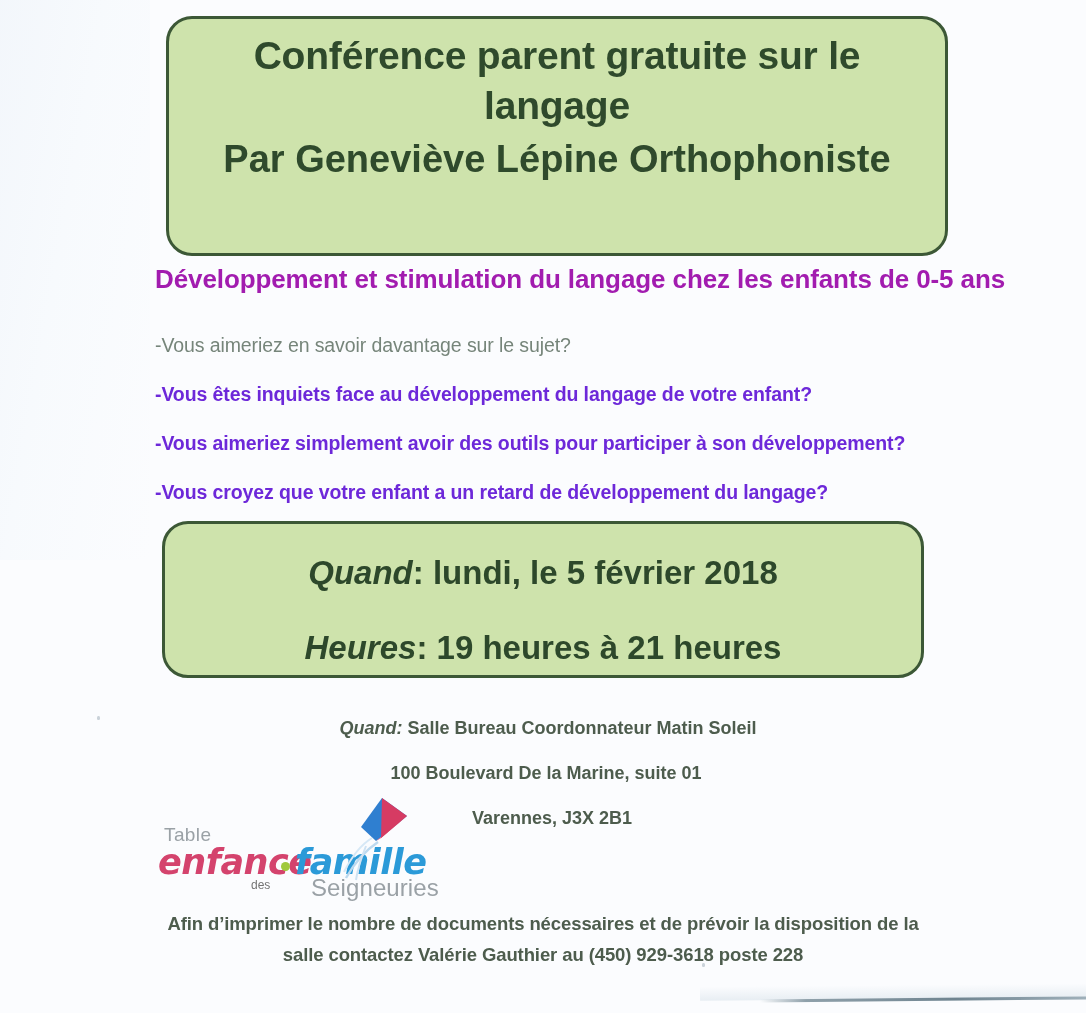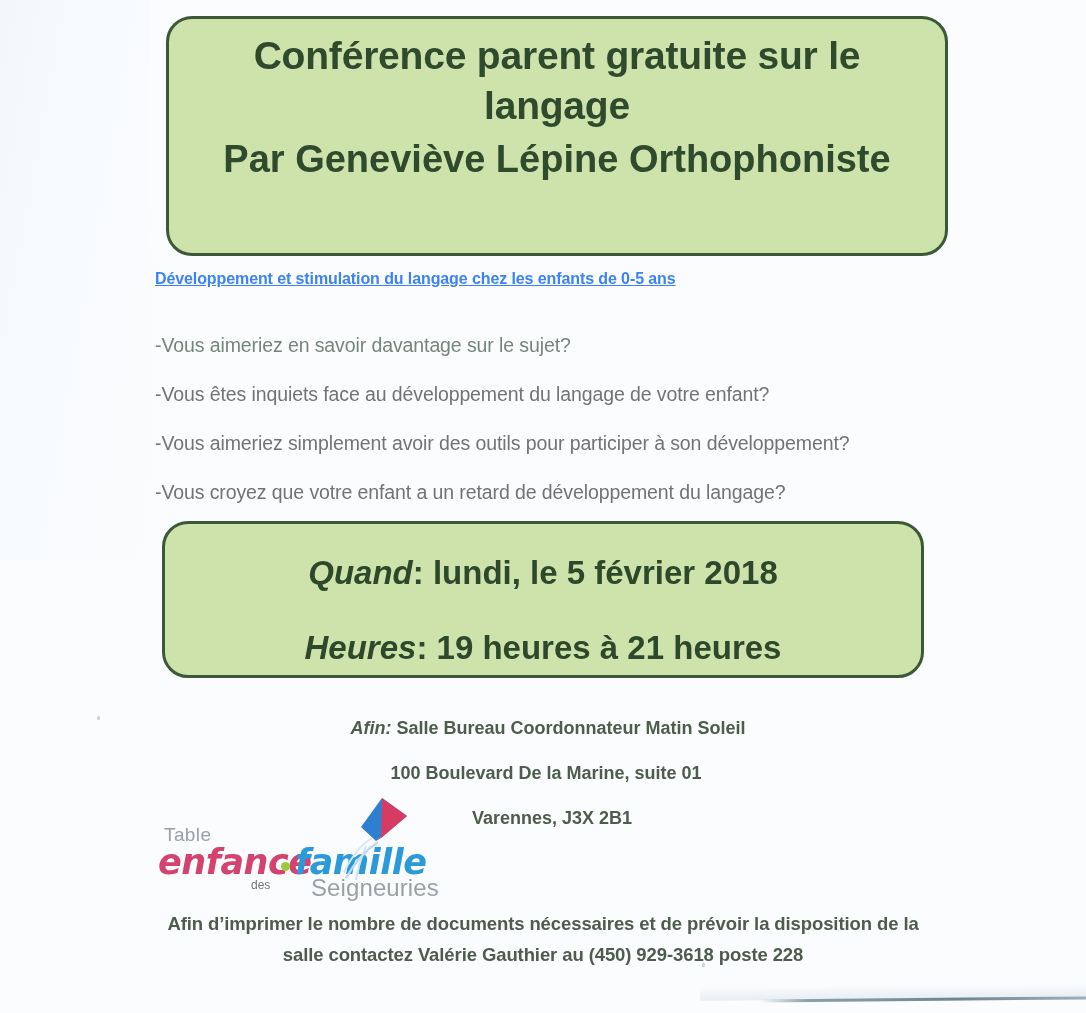--- a/index.html
+++ b/index.html
@@ -98,31 +98,30 @@
     line-height: 40px;
   }
   #when-line-1 { margin-top: 29px; }
   #when-line-2 { margin-top: 35px; }
   .when-label { font-style: italic; }
 
   
   .body-block { position: absolute; left: 0; top: 266px; width: 1086px; }
   .lead {
     margin: 0 0 0 155px;
-    color: #3b82f6;
-    font-weight: bold;
-    font-size: 16px;
+    color: #a21caf;
+    font-weight: bold;
+    font-size: 26px;
     line-height: 26px;
     letter-spacing: -0.1px;
-    text-decoration: underline;
   }
   .bullet {
     margin: 0 0 0 155px;
-    color: #737373;
-    font-weight: normal;
+    color: #6d28d9;
+    font-weight: bold;
     font-size: 19.5px;
     line-height: 26px;
     letter-spacing: -0.1px;
   }
   .bullet.light {
     font-weight: normal;
     color: #76857a;
   }
   #bullet-0 { margin-top: 40px; }
   #bullet-1 { margin-top: 23px; }
@@ -247,21 +246,21 @@
     <div class="when-line" id="when-line-1">
       <span class="when-label">Quand</span><span>: lundi, le 5 février 2018</span>
     </div>
     <div class="when-line" id="when-line-2">
       <span class="when-label">Heures</span><span>: 19 heures à 21 heures</span>
     </div>
   </div>
 
   <div class="venue-block">
     <div class="venue-line" id="venue-line-1">
-      <span class="venue-label">Afin:</span><span> Salle Bureau Coordonnateur Matin Soleil</span>
+      <span class="venue-label">Quand:</span><span> Salle Bureau Coordonnateur Matin Soleil</span>
     </div>
     <div class="venue-line" id="venue-line-2">100 Boulevard De la Marine, suite 01</div>
     <div class="venue-line" id="venue-line-3">Varennes, J3X 2B1</div>
   </div>
 
   <div class="logo">
     <span class="logo-table">Table</span>
     <span class="logo-enfance">enfance</span>
     <span class="logo-dot"></span>
     <span class="logo-famille">famille</span>

